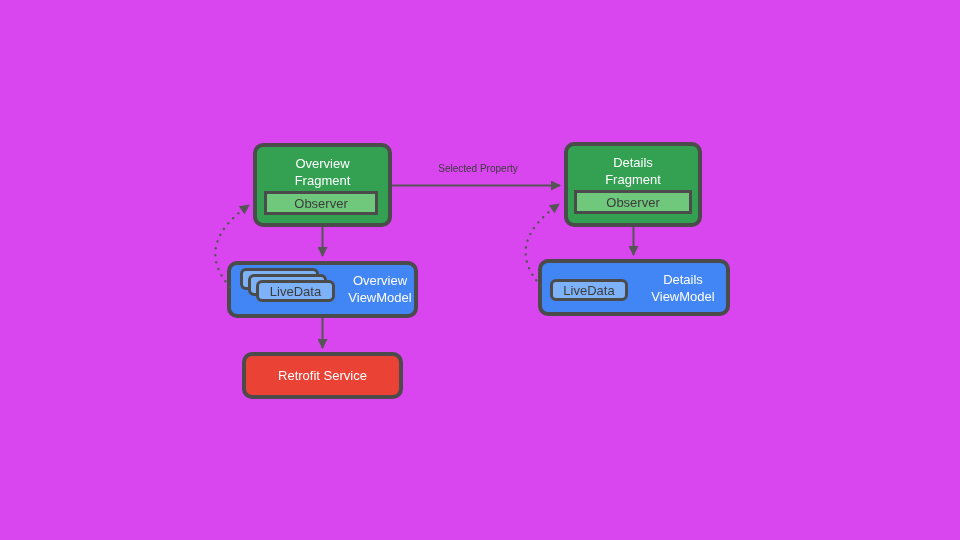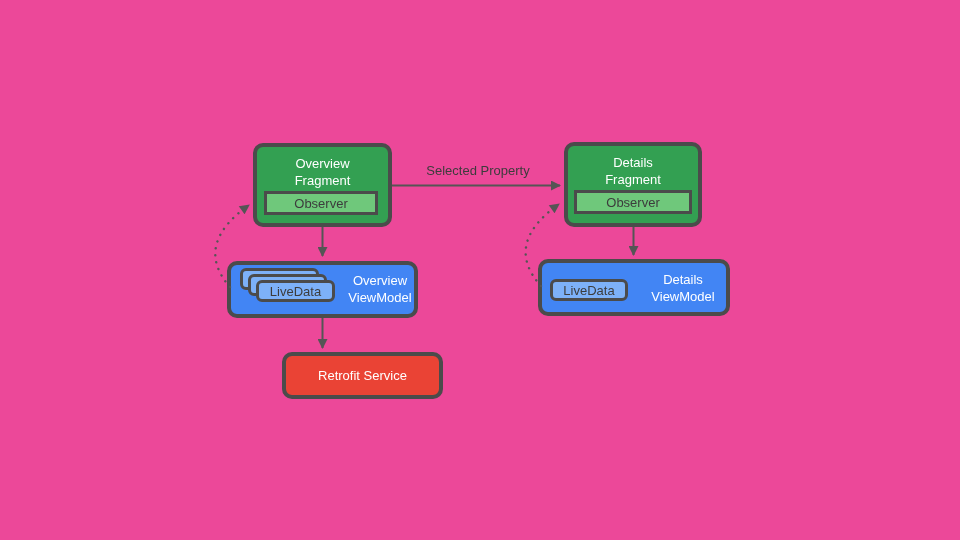--- a/index.html
+++ b/index.html
@@ -3,21 +3,21 @@
 <meta charset="utf-8">
 <style>
   * { margin: 0; padding: 0; box-sizing: border-box; }
   html, body { background: #ffffff; }
   body { font-family: "Liberation Sans", sans-serif; }
 
   .canvas {
     position: relative;
     width: 960px;
     height: 540px;
-    background: #ec4899;
+    background: #d946ef;
     overflow: hidden;
   }
 
   .node {
     position: absolute;
     border: 4px solid #4b4b4b;
     border-radius: 10px;
   }
   .node-green { background: #33a052; }
   .node-blue  { background: #4285f4; }
@@ -67,21 +67,21 @@
     justify-content: center;
     width: 100%;
     height: 100%;
     color: #ffffff;
     font-size: 13px;
   }
 
   .edge-label {
     position: absolute;
     color: #3c3c3c;
-    font-size: 13px;
+    font-size: 10px;
     text-align: center;
   }
 
   .arrows-layer {
     position: absolute;
     top: 0; left: 0;
     width: 960px;
     height: 540px;
     pointer-events: none;
   }
@@ -126,21 +126,21 @@
 
   <div class="node node-blue" style="left:538px; top:259px; width:192px; height:57px;"></div>
   <div class="badge badge-blue" style="left:550px; top:279px; width:78px; height:22px; border-radius:6px;">
     <span>LiveData</span>
   </div>
   <div class="vm-title" style="left:640px; top:271px; width:86px;">
     <span style="display:block">Details</span>
     <span style="display:block">ViewModel</span>
   </div>
 
-  <div class="node node-red" style="left:242px; top:352px; width:161px; height:47px;margin-left:40px;">
+  <div class="node node-red" style="left:242px; top:352px; width:161px; height:47px;">
     <div class="center-label">Retrofit Service</div>
   </div>
 
   <div class="edge-label" style="left:403px; top:163px; width:150px;">Selected Property</div>
 
   <svg class="arrows-layer" viewBox="0 0 960 540">
     <defs>
       <marker id="arrow" viewBox="0 0 10 10" refX="9" refY="5" markerWidth="11" markerHeight="10" orient="auto" markerUnits="userSpaceOnUse">
         <path d="M0,0 L10,5 L0,10 z" fill="#555555"></path>
       </marker>

